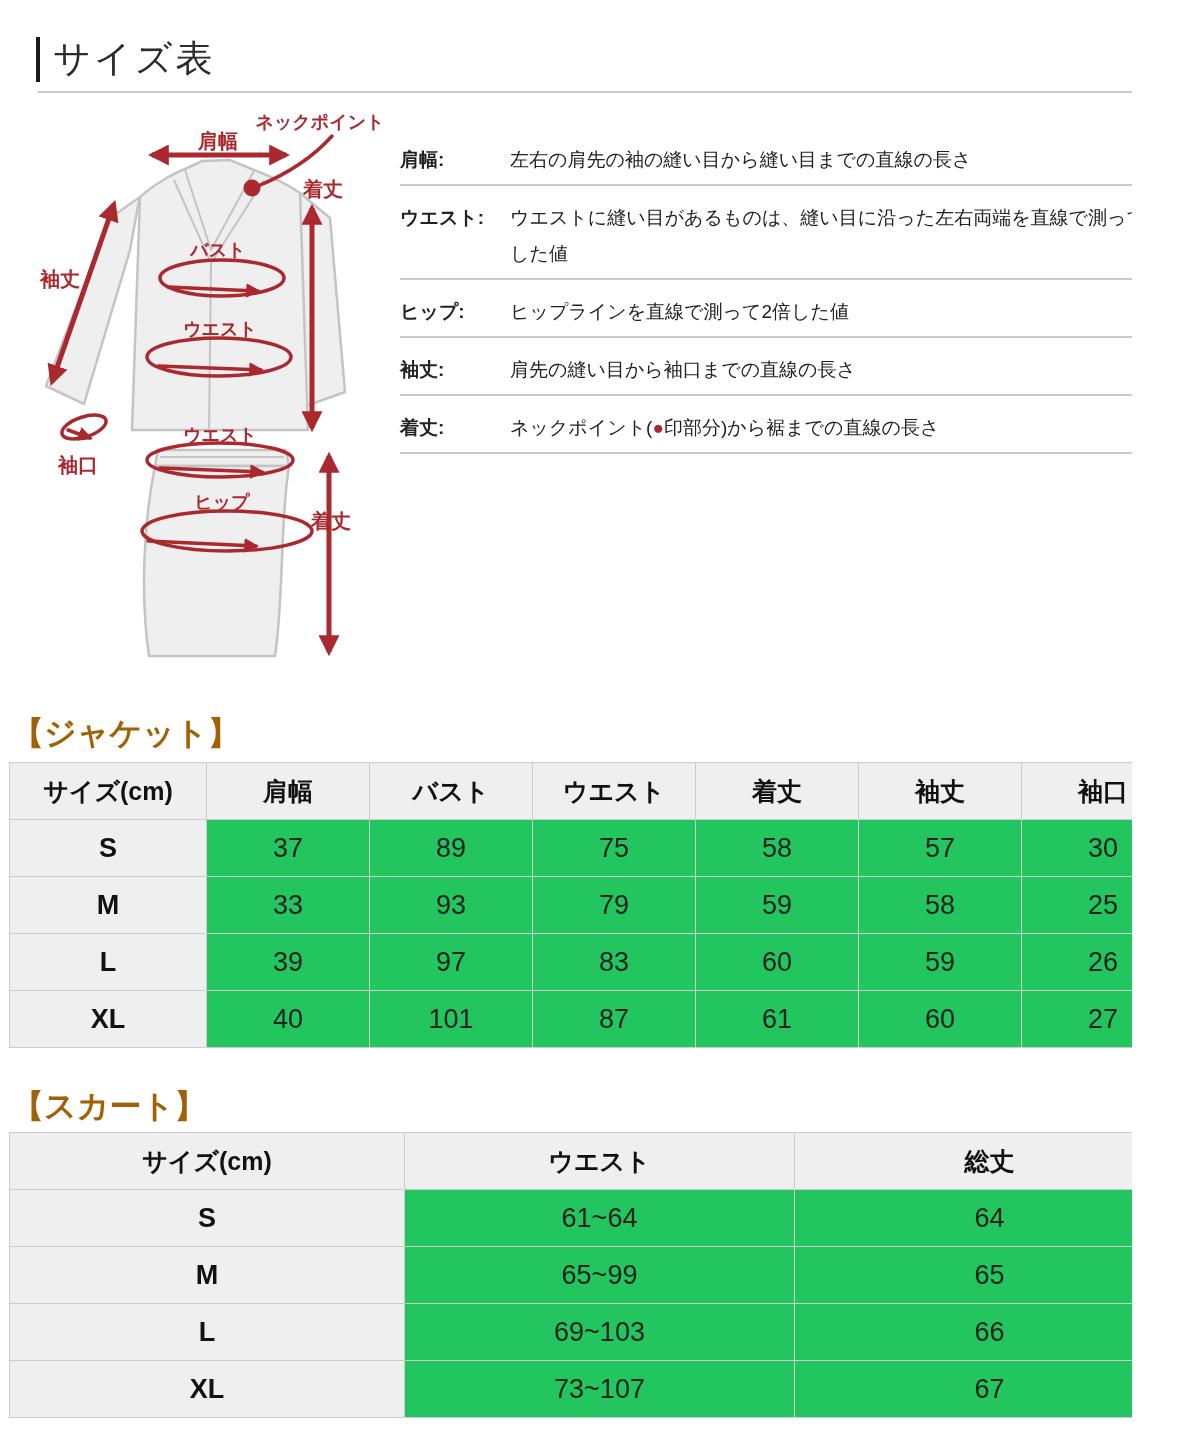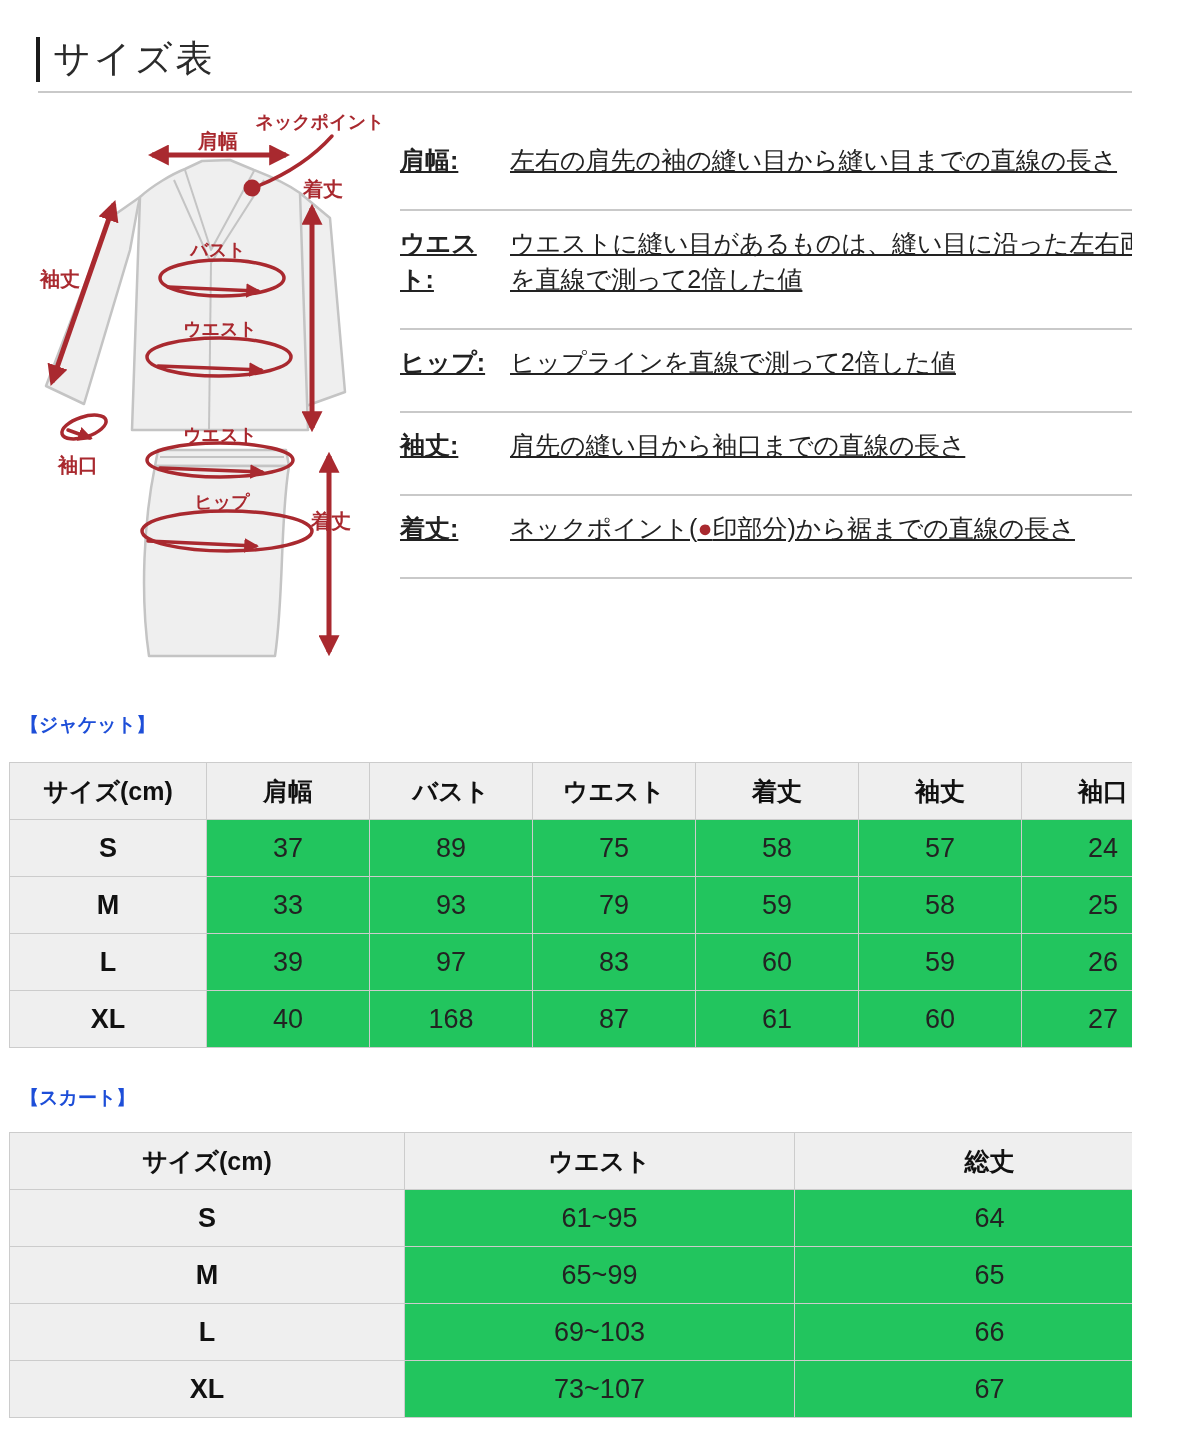--- a/index.html
+++ b/index.html
@@ -15,27 +15,27 @@
   .diagram{position:absolute;left:30px;top:100px;width:370px;height:605px;}
   .diagram text{font-family:"Liberation Sans","DejaVu Sans",sans-serif;font-weight:700;fill:#a9292f;text-anchor:middle;}
   .garment{fill:#efefef;stroke:#c4c4c4;stroke-width:2.5;stroke-linejoin:round;}
   .garment-line{fill:none;stroke:#c4c4c4;stroke-width:2;stroke-linejoin:round;}
   .meas{fill:none;stroke:#a9292f;stroke-width:5;stroke-linecap:butt;}
   .meas-thin{fill:none;stroke:#a9292f;stroke-width:3.5;stroke-linecap:round;}
   .meas-ellipse{fill:none;stroke:#a9292f;stroke-width:3.5;}
 
   
   .definitions{position:absolute;left:400px;top:128px;width:785px;}
-  .def-row{display:flex;padding:14px 0 31px;border-bottom:2px solid #c9c9c9;font-size:25px;line-height:36px;text-decoration:underline;}
+  .def-row{display:flex;padding:14px 0 6px;border-bottom:2px solid #c9c9c9;font-size:19px;line-height:36px;}
   .def-term{width:110px;flex:none;font-weight:700;color:#222;}
   .def-desc{flex:1;color:#222;}
   .red-dot-char{color:#a9292f;}
 
   
-  .section-heading{position:absolute;left:20px;font-size:19px;font-weight:700;color:#1d4ed8;}
+  .section-heading{position:absolute;left:12px;font-size:32px;font-weight:700;color:#a16207;}
 
   
   .table-wrap{position:absolute;left:9px;width:1175px;}
   table.size-table{border-collapse:collapse;table-layout:fixed;width:1175px;}
   table.size-table th,table.size-table td{border:1px solid #ccc;text-align:center;vertical-align:middle;height:56px;padding:0;margin-left:47px;}
   table.size-table thead th{background:#efefef;font-size:25px;font-weight:700;color:#111;}
   table.size-table tbody th{background:#efefef;font-size:27px;font-weight:700;color:#111;}
   table.size-table tbody td{background:#22c55e;font-size:27px;font-weight:400;color:#222;}
 </style>
 </head>
@@ -153,21 +153,21 @@
         </tr>
       </thead>
       <tbody>
         <tr>
           <th>S</th>
           <td>37</td>
           <td>89</td>
           <td>75</td>
           <td>58</td>
           <td>57</td>
-          <td>24</td>
+          <td>30</td>
         </tr>
         <tr>
           <th>M</th>
           <td>33</td>
           <td>93</td>
           <td>79</td>
           <td>59</td>
           <td>58</td>
           <td>25</td>
         </tr>
@@ -176,21 +176,21 @@
           <td>39</td>
           <td>97</td>
           <td>83</td>
           <td>60</td>
           <td>59</td>
           <td>26</td>
         </tr>
         <tr>
           <th>XL</th>
           <td>40</td>
-          <td>168</td>
+          <td>101</td>
           <td>87</td>
           <td>61</td>
           <td>60</td>
           <td>27</td>
         </tr>
       </tbody>
     </table>
   </div>
 
   <div class="section-heading" style="top:1085px;">【スカート】</div>
@@ -204,21 +204,21 @@
       <thead>
         <tr>
           <th>サイズ(cm)</th>
           <th>ウエスト</th>
           <th>総丈</th>
         </tr>
       </thead>
       <tbody>
         <tr>
           <th>S</th>
-          <td>61~95</td>
+          <td>61~64</td>
           <td>64</td>
         </tr>
         <tr>
           <th>M</th>
           <td>65~99</td>
           <td>65</td>
         </tr>
         <tr>
           <th>L</th>
           <td>69~103</td>

